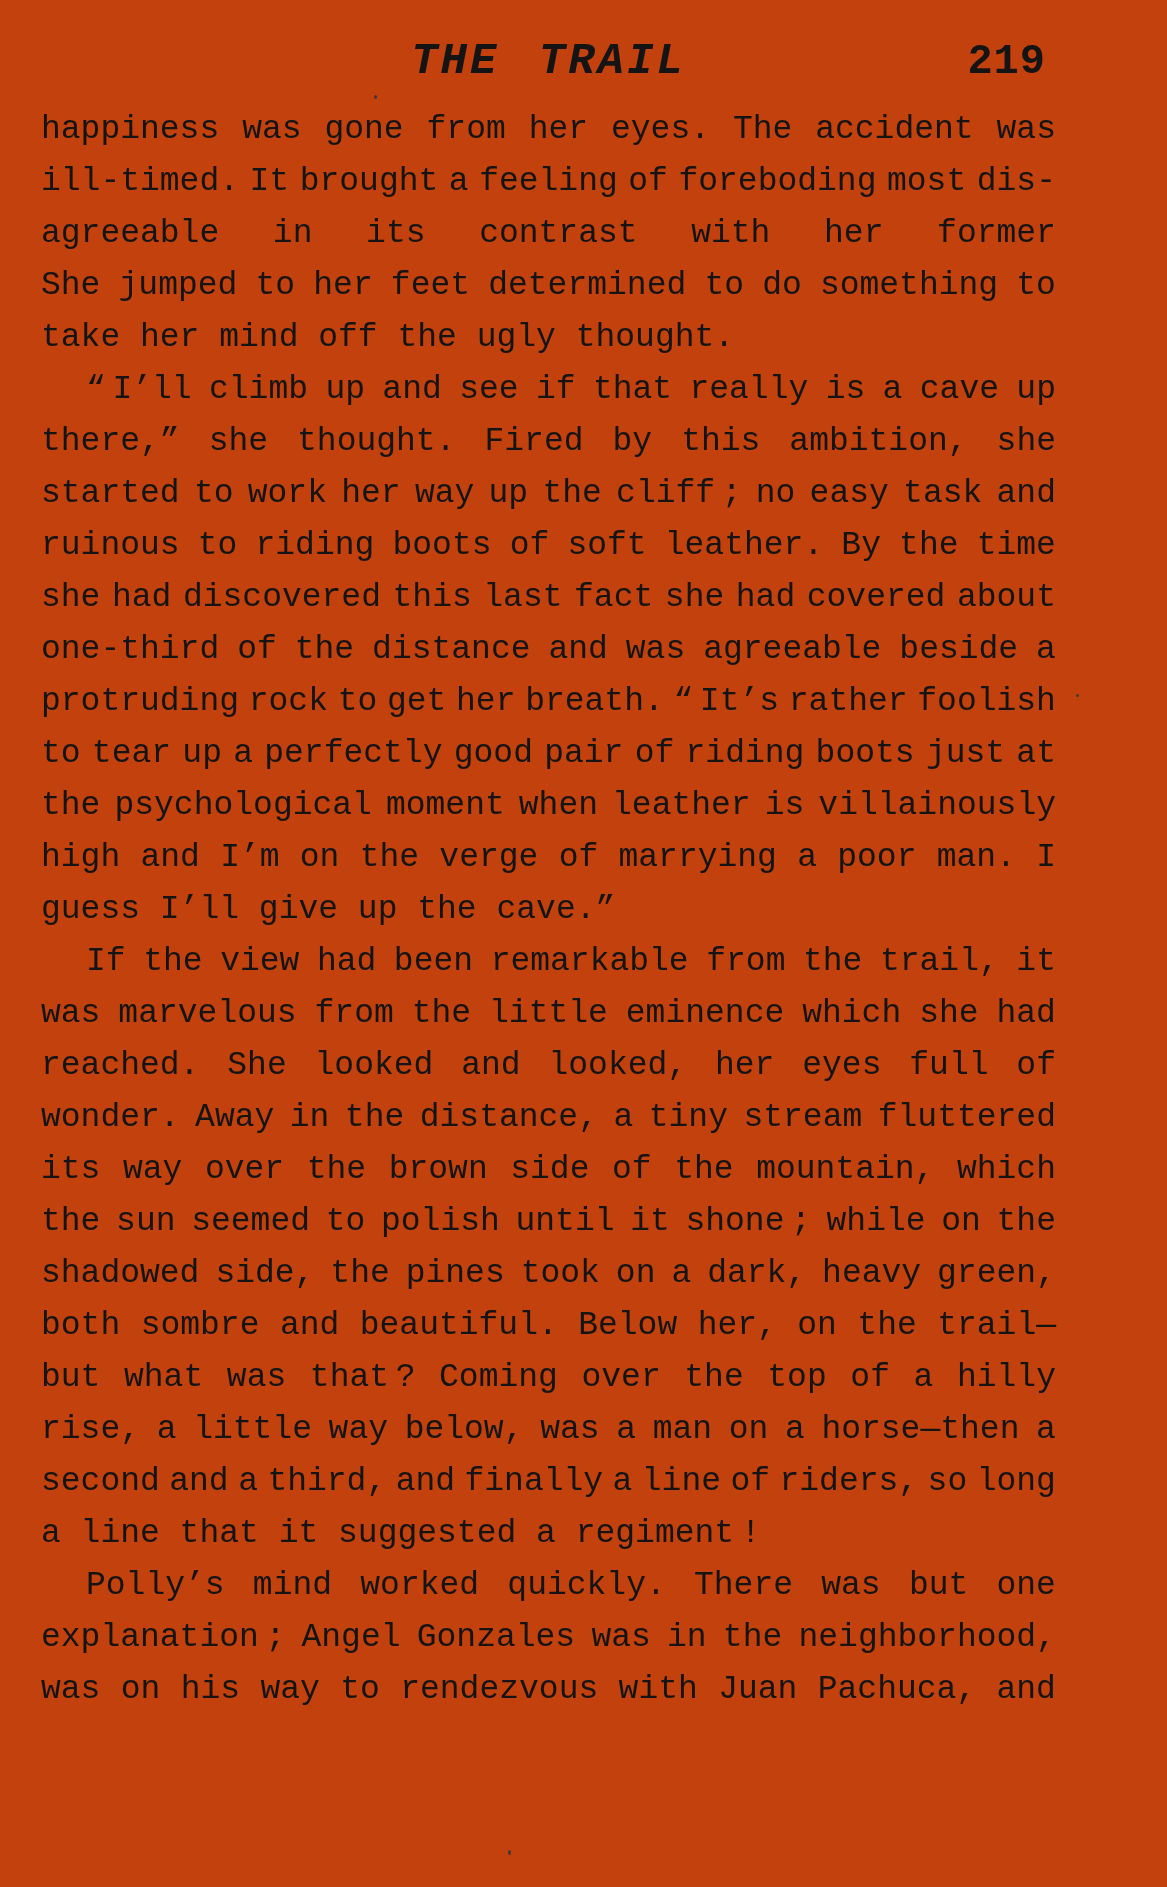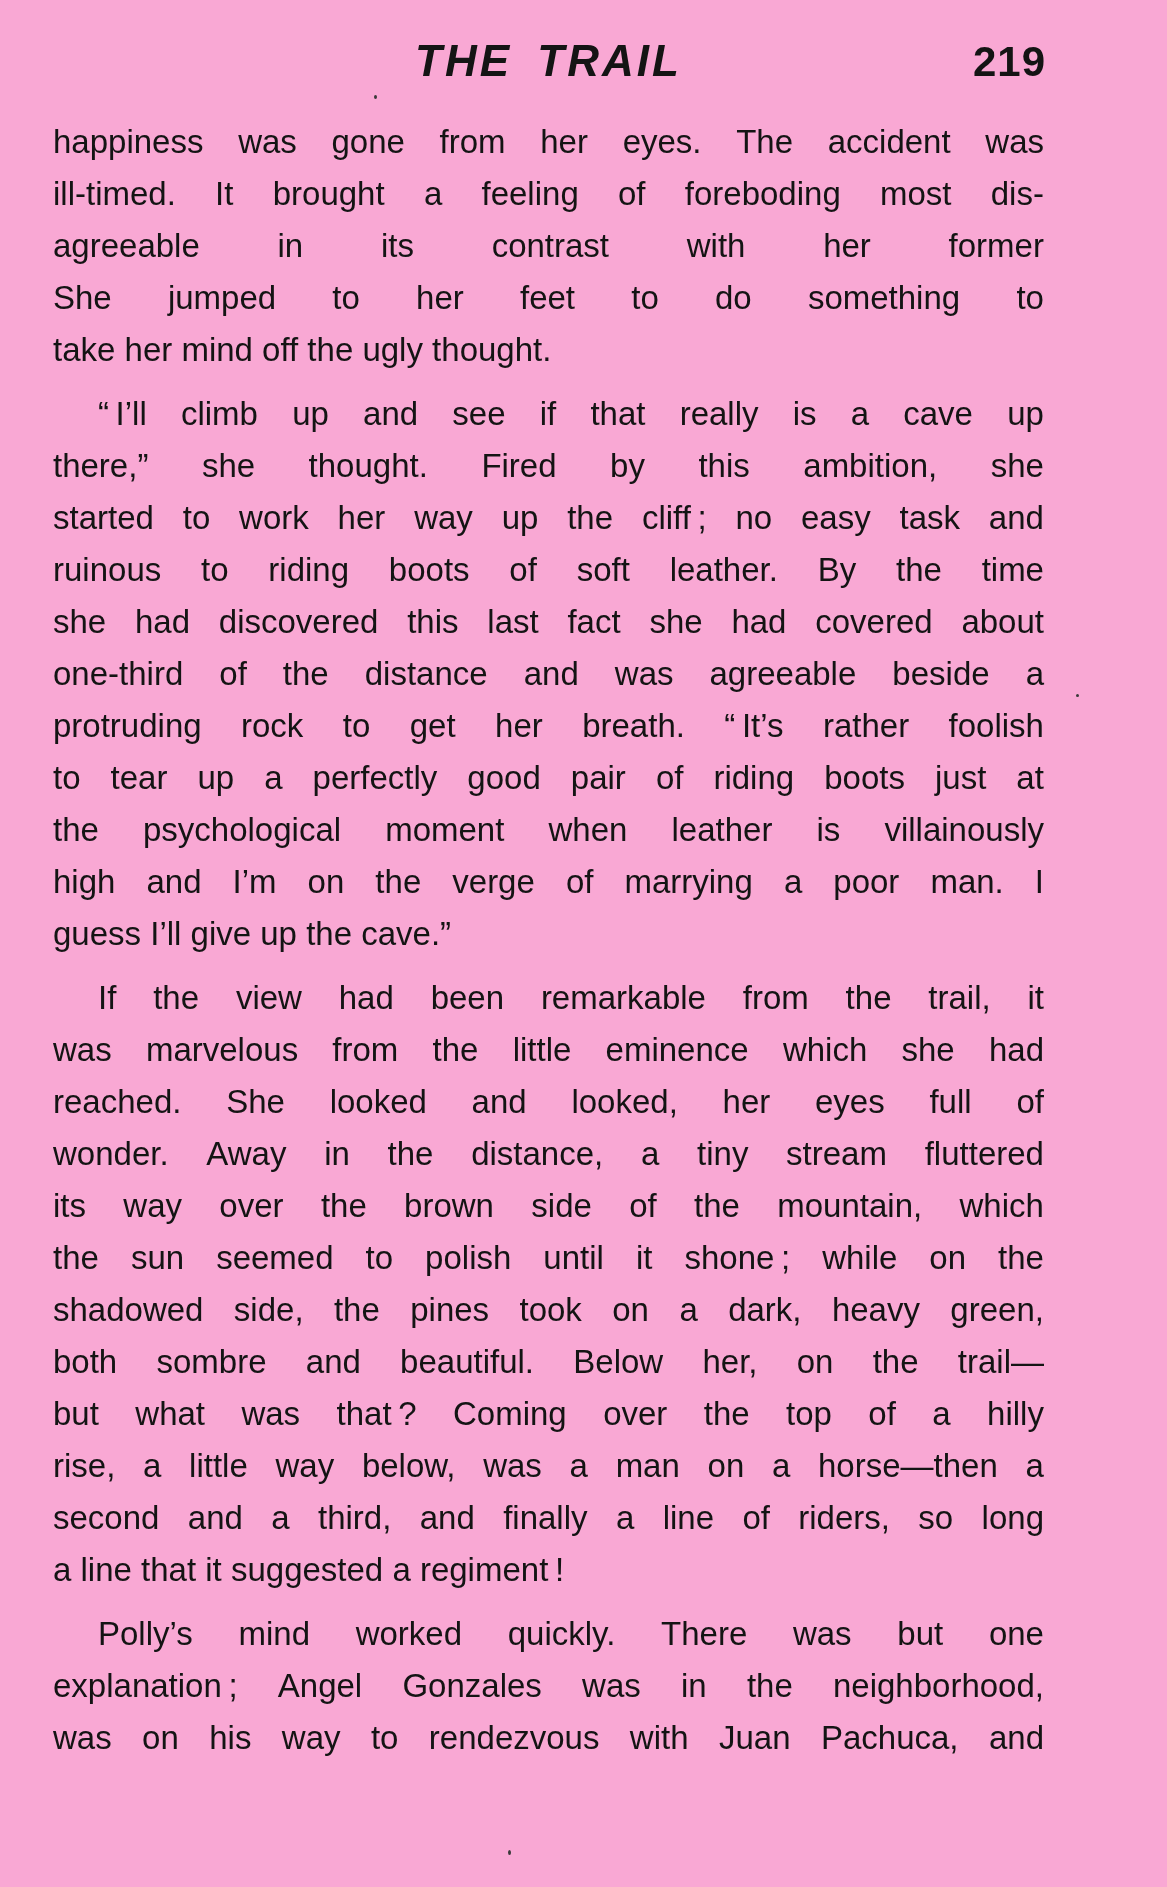--- a/index.html
+++ b/index.html
@@ -1,22 +1,22 @@
 <!DOCTYPE html>
 <html><head>
 <meta charset="utf-8">
 <style>
   html, body { margin: 0; padding: 0; background: #e8e8e8; }
   .page {
     position: relative;
     width: 1167px;
     height: 1887px;
-    background: #f9a8d4;
+    background: #c2410c;
     color: #141414;
-    font-family: Liberation Sans, sans-serif;
+    font-family: Liberation Mono, monospace;
     overflow: hidden;
   }
   .header {
     position: absolute;
     left: 41px;
     top: 36px;
     width: 1015px;
     height: 58px;
   }
   .running-title {
@@ -37,21 +37,21 @@
     font-size: 42px;
     font-weight: 700;
     letter-spacing: 1px;
   }
   .body-text {
     position: absolute;
     left: 41px;
     top: 104px;
     width: 1015px;
   }
-  .paragraph { margin: 12px; }
+  .paragraph { margin: 0; }
   .line {
     height: 52px;
     line-height: 52px;
     font-size: 33px;
     white-space: nowrap;
   }
   .line.just {
     display: flex;
     justify-content: space-between;
   }
@@ -106,20 +106,21 @@
           <span>with</span>
           <span>her</span>
           <span>former</span>
         </div>
         <div class="line just">
           <span>She</span>
           <span>jumped</span>
           <span>to</span>
           <span>her</span>
           <span>feet</span>
+          <span>determined</span>
           <span>to</span>
           <span>do</span>
           <span>something</span>
           <span>to</span>
         </div>
         <div class="line">take her mind off the ugly thought.</div>
       </div>
       <div class="paragraph">
         <div class="line just indent">
           <span>“ I’ll</span>

